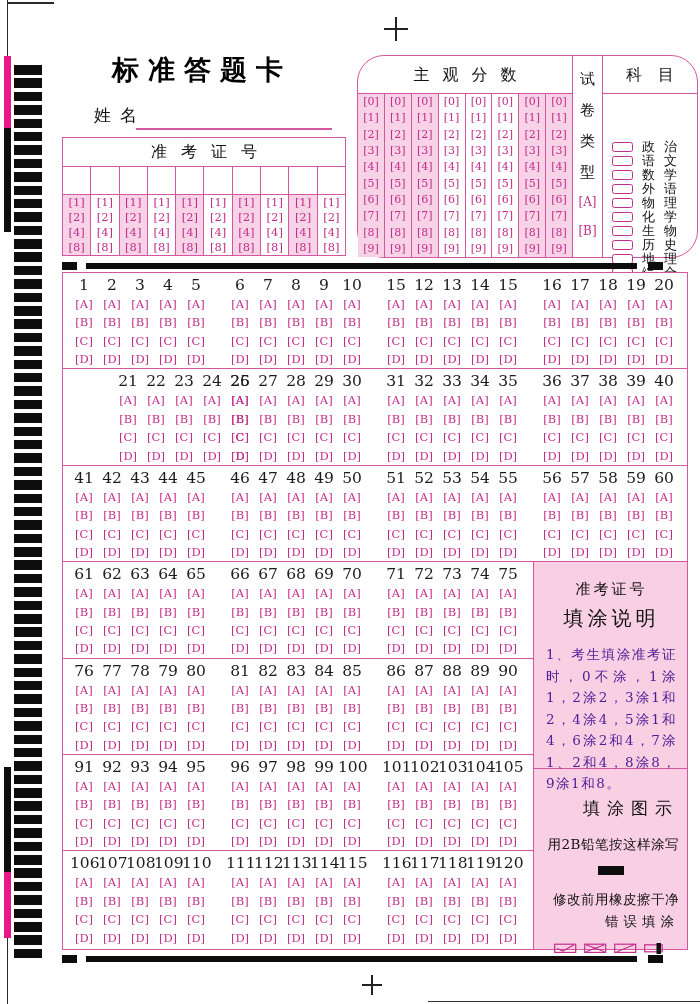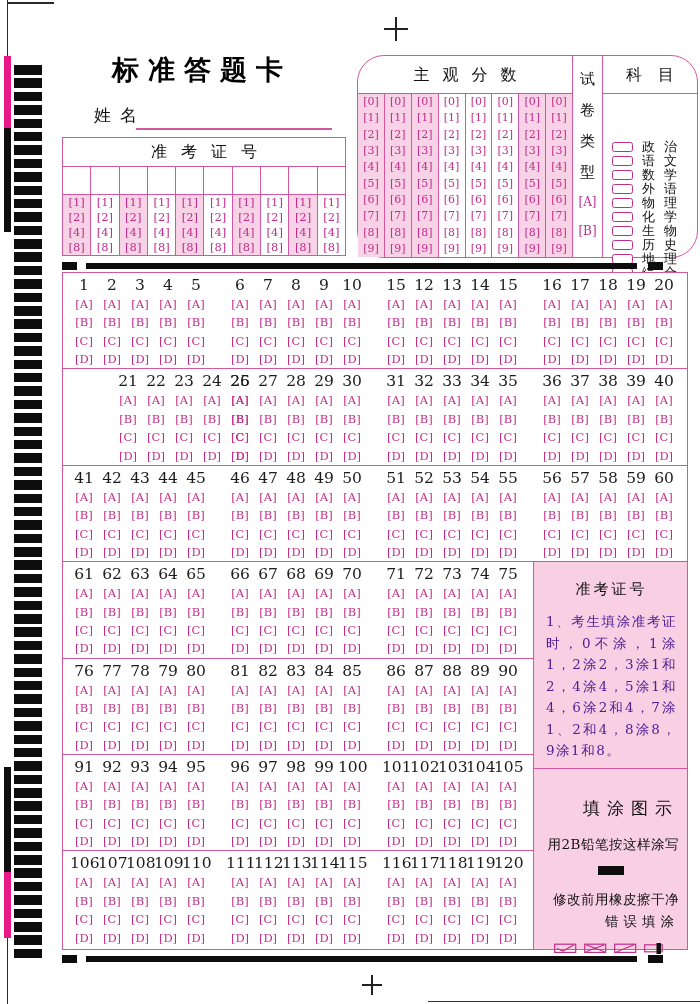--- a/index.html
+++ b/index.html
@@ -1326,20 +1326,21 @@
               <div class="qcell">[D]</div>
               <div class="qcell">[D]</div>
             </div>
           </div>
         </div>
       </div>
 
     <aside class="panel">
       <div class="panel-top">
         <div class="panel-t1">准考证号</div>
+        <div class="panel-t2">填涂说明</div>
         <div class="panel-body">1、考生填涂准考证时，0不涂，1涂1，2涂2，3涂1和2，4涂4，5涂1和4，6涂2和4，7涂1、2和4，8涂8，9涂1和8。</div>
       </div>
       <div class="panel-bot">
         <div class="fill-title">填涂图示</div>
         <div class="fill-line">用2B铅笔按这样涂写</div>
         <div class="good-mark"></div>
         <div class="fill-line">修改前用橡皮擦干净</div>
         <div class="err-title">错误填涂</div>
         <div class="err-marks">
           <svg width="23" height="11" viewBox="0 0 23 11">

